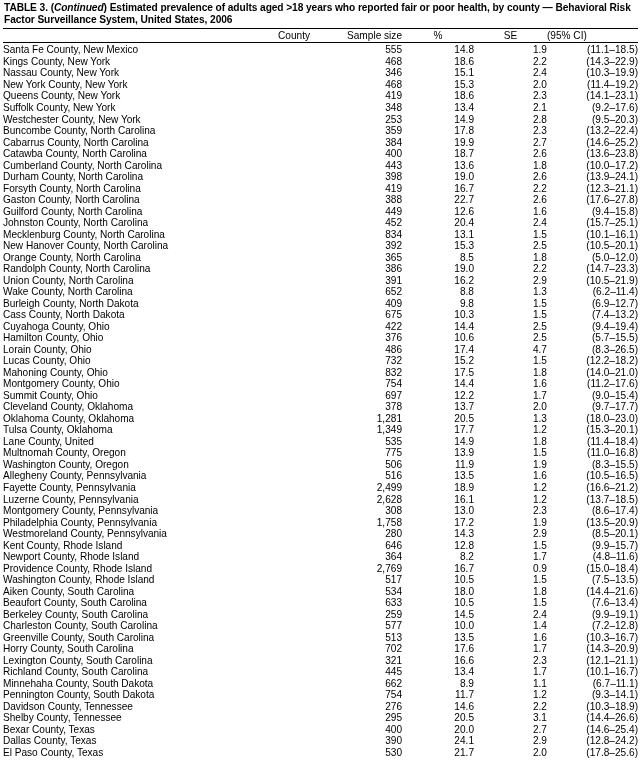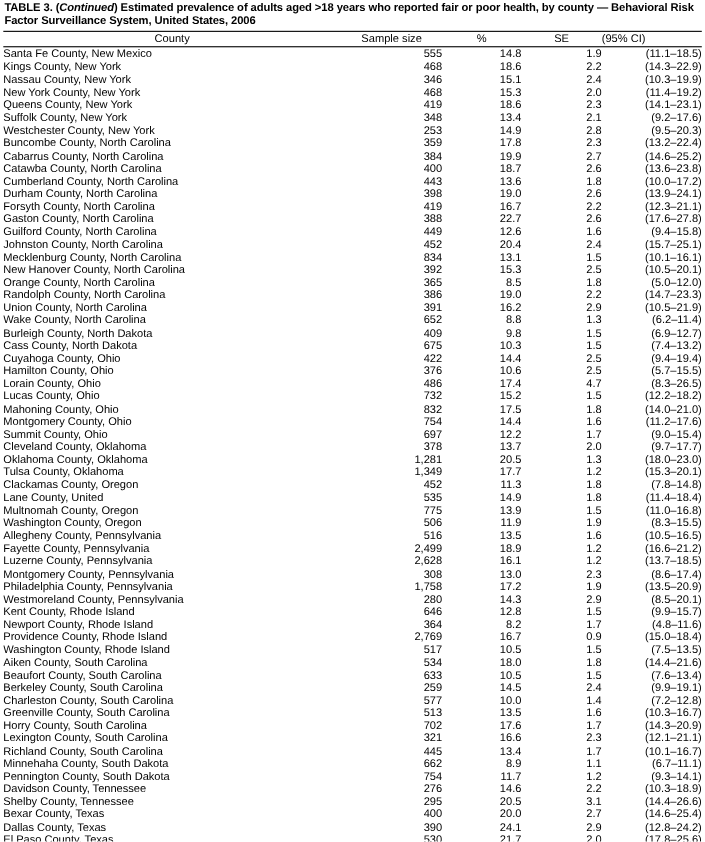--- a/index.html
+++ b/index.html
@@ -76,22 +76,22 @@
     padding-top: 1px;
   }
 
   
   col.c-county { width: 307px; }
   col.c-n      { width: 92px;  }
   col.c-pct    { width: 72px;  }
   col.c-se     { width: 73px;  }
   col.c-ci     { width: 91px;  }
 
-  .th-county { text-align: center;  padding-left: 1px; }
-  .th-n      { text-align: center; }
+  .th-county { text-align: right;  padding-left: 1px; }
+  .th-n      { text-align: right; }
   .th-pct    { text-align: center; }
   .th-se     { }
   .th-ci     { text-align: left; }
 
   td.county { text-align: left;  padding-left: 1px; letter-spacing: -0.02px; }
   td.num    { text-align: right; padding-right: 23px; }
   td.pct    { text-align: right; padding-right: 22px; }
   td.se     { text-align: right; padding-right: 27px; }
   td.ci     { text-align: right; padding-right: 1px; }
 
@@ -373,27 +373,20 @@
             <td class="ci">(18.0–23.0)</td>
           </tr>
           <tr>
             <td class="county">Tulsa County, Oklahoma</td>
             <td class="num">1,349</td>
             <td class="pct">17.7</td>
             <td class="se">1.2</td>
             <td class="ci">(15.3–20.1)</td>
           </tr>
           <tr>
-            <td class="county">Clackamas County, Oregon</td>
-            <td class="num">452</td>
-            <td class="pct">11.3</td>
-            <td class="se">1.8</td>
-            <td class="ci">(7.8–14.8)</td>
-          </tr>
-          <tr>
             <td class="county">Lane County, United</td>
             <td class="num">535</td>
             <td class="pct">14.9</td>
             <td class="se">1.8</td>
             <td class="ci">(11.4–18.4)</td>
           </tr>
           <tr>
             <td class="county">Multnomah County, Oregon</td>
             <td class="num">775</td>
             <td class="pct">13.9</td>

